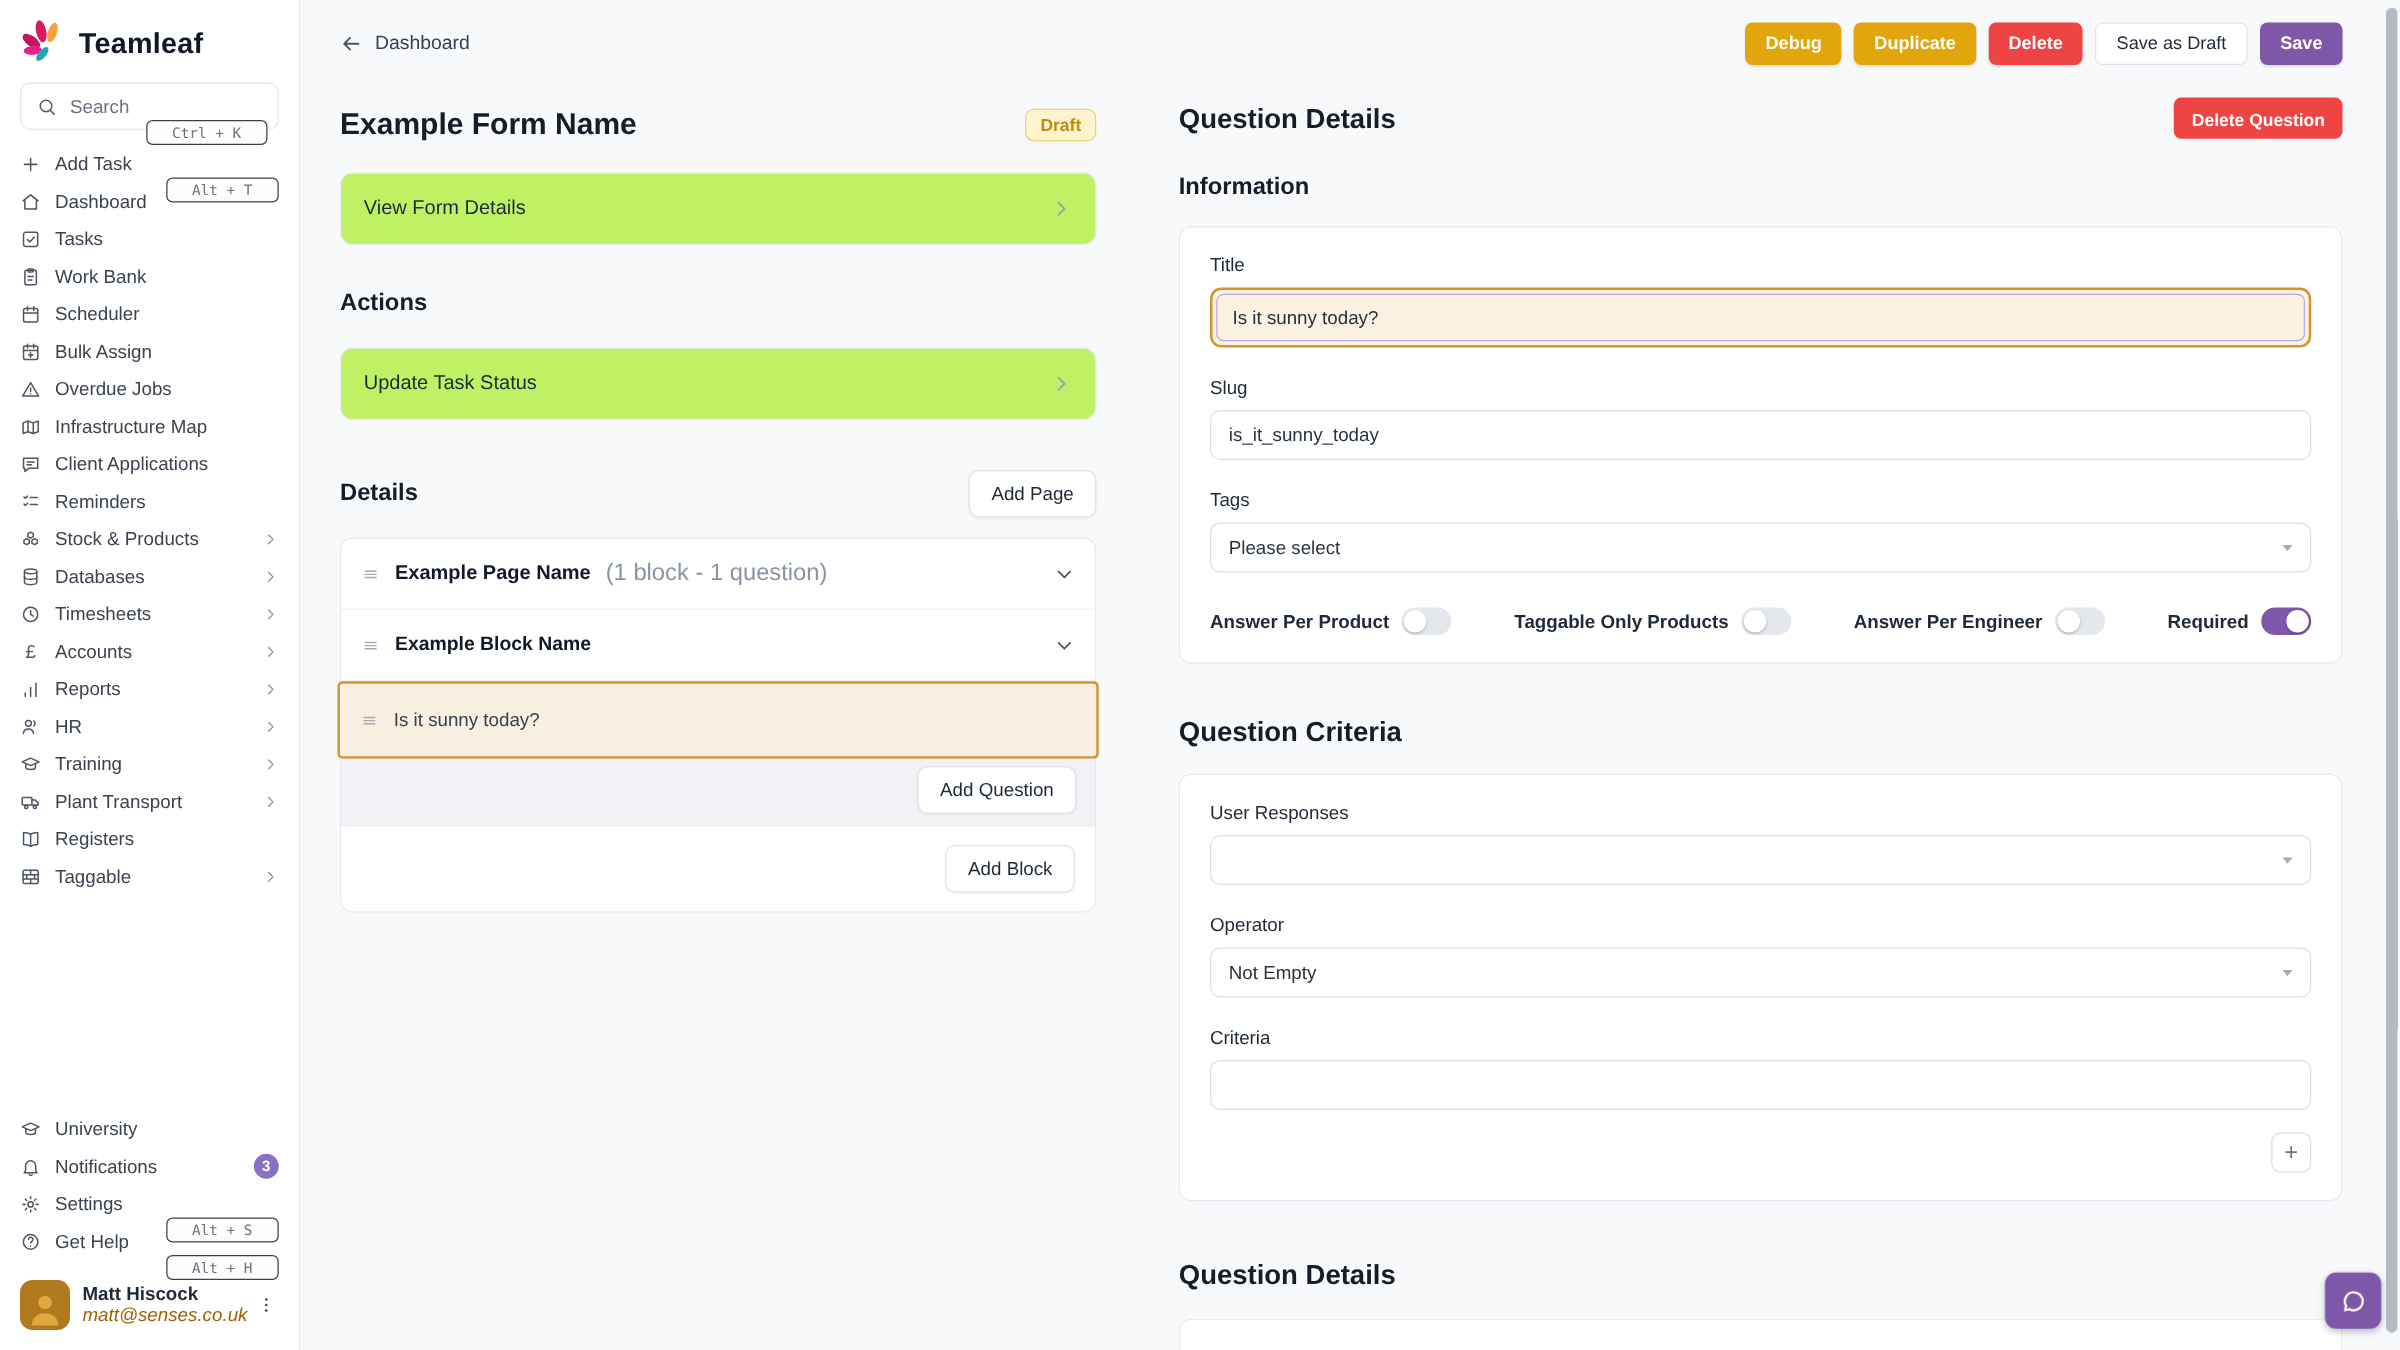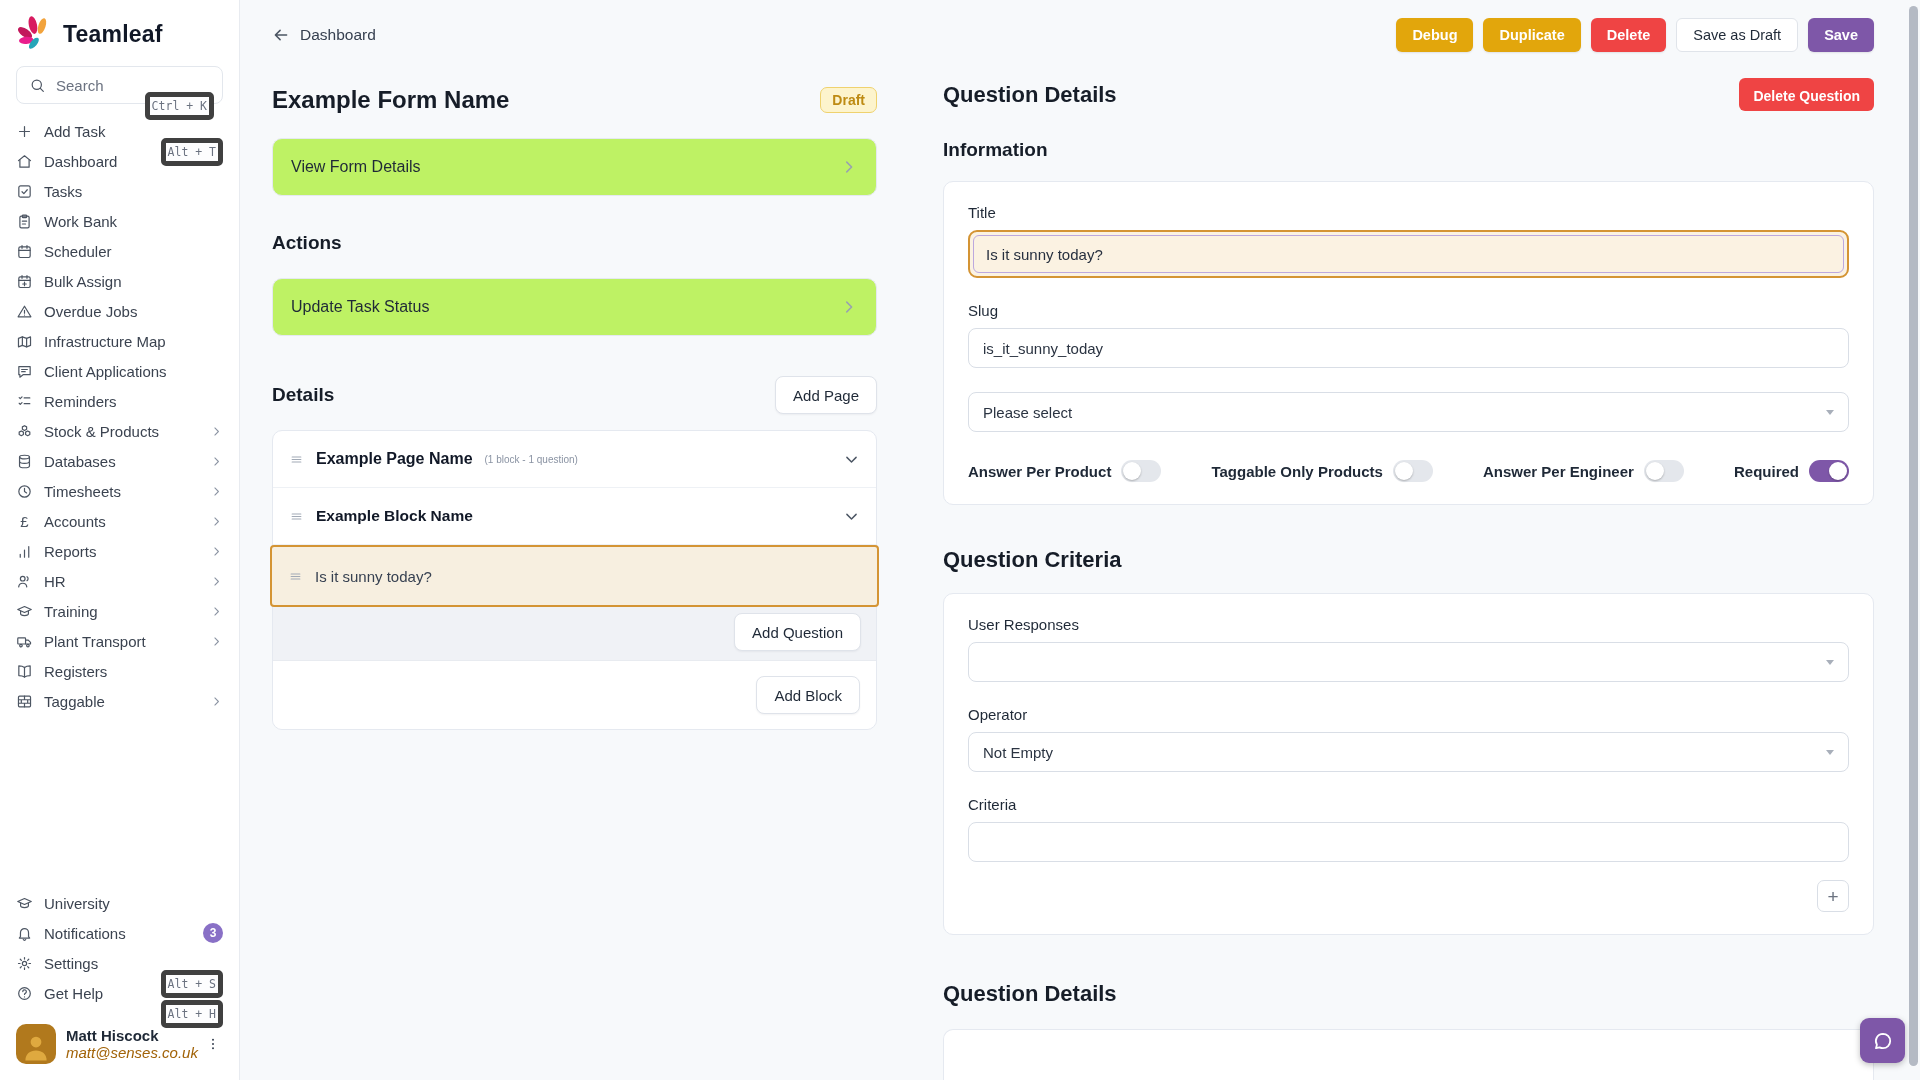--- a/index.html
+++ b/index.html
@@ -12,21 +12,21 @@
   .sidebar { width:240px; min-width:240px; background:#fff; border-right:1px solid #E8EBF0;
              display:flex; flex-direction:column; padding:14px 16px 16px; }
   .logo-row { display:flex; align-items:center; gap:9px; padding:2px 2px 14px; }
   .brand { font-size:23px; font-weight:700; color:#111827; letter-spacing:.2px; }
 
   .search-box { display:flex; align-items:center; gap:10px; height:38px; border:1px solid #E3E7ED;
                 border-radius:8px; padding:0 8px 0 12px; margin-bottom:12px; cursor:pointer; }
   .search-label { flex:1; font-size:15px; color:#6B7280; }
 
   kbd { font-family:"DejaVu Sans Mono", monospace; font-size:11.5px; color:#6B7280;
-        border:5px solid #404040; border-radius:5px; padding:2px 2px; background:#FDFDFE; white-space:nowrap;margin-top:41px; }
+        border:1px solid #404040; border-radius:5px; padding:2px 20px; background:#FDFDFE; white-space:nowrap;margin-top:41px; }
 
   .nav { display:flex; flex-direction:column; }
   .nav-item { display:flex; align-items:center; gap:11px; height:30px; cursor:pointer; }
   .ni { width:17px; height:17px; stroke:#4D5663; fill:none; stroke-width:1.7;
         stroke-linecap:round; stroke-linejoin:round; flex:none; }
   .nl { font-size:15px; color:#3B4350; flex:1; white-space:nowrap; overflow:hidden; }
   .chev { width:13px; height:13px; stroke:#8B94A3; fill:none; stroke-width:2;
           stroke-linecap:round; stroke-linejoin:round; flex:none; }
   .pound-glyph { width:17px; text-align:center; font-size:15px; color:#4D5663; flex:none; }
 
@@ -74,21 +74,21 @@
   .h-section { font-size:19px; font-weight:600; color:#161D28; margin-top:36px; }
   .content-head { display:flex; align-items:center; justify-content:space-between; margin-top:40px; }
   .btn-outline { background:#fff; border:1px solid #DFE3EA; border-radius:8px; height:38px; padding:11px 17px;
                  font-size:15px; color:#1F2937; font-weight:500; box-shadow:0 1px 2px rgba(16,24,40,.05);
                  display:inline-flex; align-items:center; cursor:pointer; font-family:inherit; }
 
   .structure-card { margin-top:16px; background:#fff; border:1px solid #E5E9F0; border-radius:10px; }
   .srow { display:flex; align-items:center; gap:12px; height:57px; padding:0 16px; border-bottom:1px solid #EEF1F5; }
   .handle { width:15px; height:15px; stroke:#A2AAB6; fill:none; stroke-width:1.7; stroke-linecap:round; flex:none; cursor:grab; }
   .page-name { font-size:16px; font-weight:700; color:#111827; }
-  .page-meta { font-size:10px; color:#8A93A3; }
+  .page-meta { font-size:19px; color:#8A93A3; }
   .block-name { font-size:15.5px; font-weight:600; color:#111827; }
   .spacer { flex:1; }
 
   .question-row { display:flex; align-items:center; gap:12px; height:62px; padding:0 16px;
                   background:#F7EFE0; border:2px solid #D49434; border-radius:4px; margin:0 -3px;
                   font-size:15px; color:#374151; cursor:pointer; }
   .addq-strip { background:#F0F2F6; display:flex; justify-content:flex-end; padding:6px 15px 9px;
                 border-bottom:1px solid #E8EBF0; }
   .addb-strip { display:flex; justify-content:flex-end; padding:15px 16px; background:#fff; border-radius:0 0 10px 10px; }
 
@@ -493,20 +493,21 @@
               </div>
             </div>
           </div>
           <div class="field">
             <label class="field-label">Slug</label>
             <div class="text-input">
               <span>is_it_sunny_today</span>
             </div>
           </div>
           <div class="field">
+            <label class="field-label">Tags</label>
             <div class="select">
               <span>Please select</span>
               <span class="caret"></span>
             </div>
           </div>
           <div class="toggles-row">
             <span class="toggle-item">
               <span class="toggle-label">Answer Per Product</span>
               <span class="toggle"></span>
             </span>

